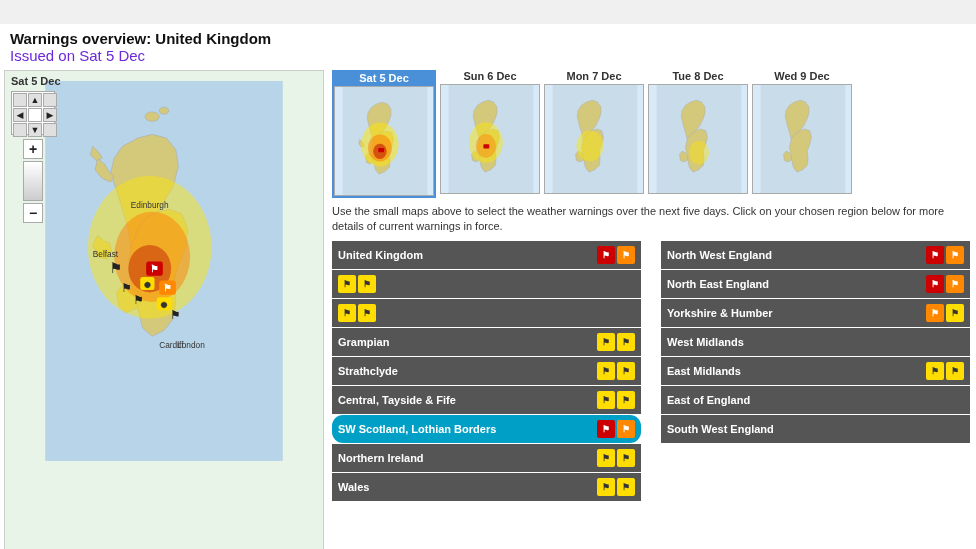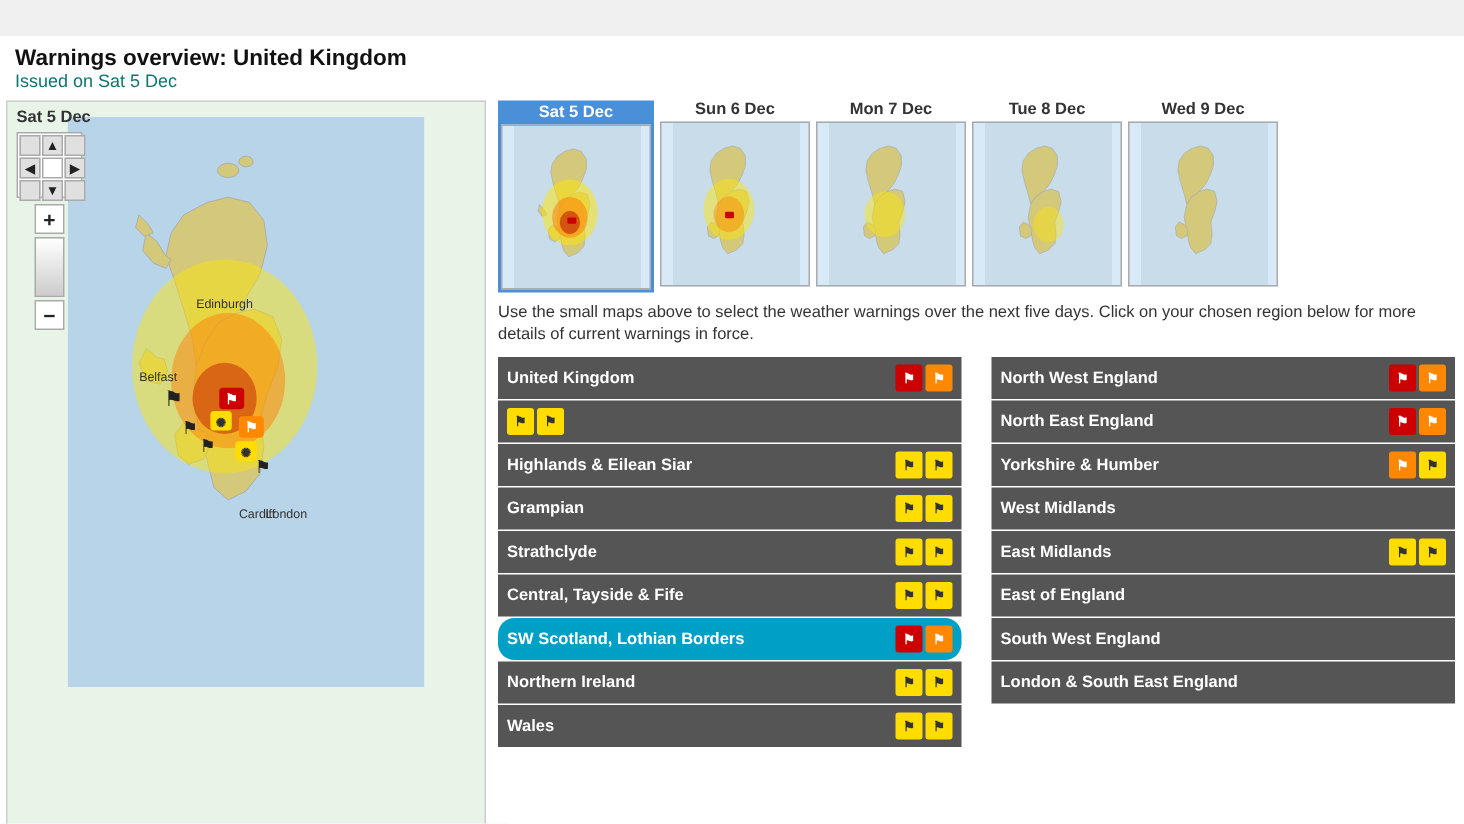--- a/index.html
+++ b/index.html
@@ -2,21 +2,21 @@
 <html><head>
   <meta charset="utf-8">
   <style>
     * { box-sizing: border-box; margin: 0; padding: 0; }
     body { font-family: Arial, sans-serif; font-size: 13px; background: #f0f0f0; color: #222; width: 976px; height: 549px; overflow: hidden; }
     
     .page-wrapper { display: flex; flex-direction: column; width: 976px; height: 549px; background: #fff; margin-top: 24px; }
     
     .header { padding: 6px 10px 2px 10px; background: #fff; }
     .header-title { font-size: 15px; font-weight: bold; color: #111; }
-    .header-subtitle { font-size: 12px; color: #0f766e; }
+    .header-subtitle { font-size: 15px; color: #6d28d9; }
     
     .main-content { display: flex; flex: 1; overflow: hidden; }
     
     
     .map-panel { width: 320px; min-width: 320px; background: #e8f4e8; position: relative; border: 1px solid #ccc; margin: 4px; }
     .map-date-label { position: absolute; top: 4px; left: 6px; font-size: 11px; font-weight: bold; color: #333; z-index: 10; }
     
     
     .map-controls { position: absolute; top: 20px; left: 6px; z-index: 20; display: flex; flex-direction: column; align-items: center; }
     .nav-control { width: 44px; height: 44px; background: #fff; border: 1px solid #aaa; display: grid; grid-template-columns: repeat(3,14px); grid-template-rows: repeat(3,14px); gap:1px; padding:1px; margin-bottom:4px; }
@@ -245,21 +245,20 @@
                 </div>
                 <div class="wi wi-yellow">
                   <svg width="16" height="14" viewBox="0 0 16 14">
                     <rect x="1" y="1" width="14" height="12" rx="2" fill="#ffdd00"></rect>
                     <text x="8" y="10" text-anchor="middle" font-size="9" fill="#333" font-family="Arial">⚑</text>
                   </svg>
                 </div>
               </div>
             </div>
             <div class="warning-row">
-              <span class="warning-name">Highlands &amp; Eilean Siar</span>
               <div class="warning-icons">
                 <div class="wi wi-yellow">
                   <svg width="16" height="14" viewBox="0 0 16 14">
                     <rect x="1" y="1" width="14" height="12" rx="2" fill="#ffdd00"></rect>
                     <text x="8" y="10" text-anchor="middle" font-size="9" fill="#333" font-family="Arial">⚑</text>
                   </svg>
                 </div>
                 <div class="wi wi-yellow">
                   <svg width="16" height="14" viewBox="0 0 16 14">
                     <rect x="1" y="1" width="14" height="12" rx="2" fill="#ffdd00"></rect>
@@ -444,24 +443,20 @@
                   </svg>
                 </div>
               </div>
             </div>
             <div class="warning-row">
               <span class="warning-name">East of England</span>
               <div class="warning-icons"></div>
             </div>
             <div class="warning-row">
               <span class="warning-name">South West England</span>
-              <div class="warning-icons"></div>
-            </div>
-            <div class="warning-row">
-              <span class="warning-name">London &amp; South East England</span>
               <div class="warning-icons"></div>
             </div>
           </div>
 
       </div>
     </div>
   </div>
 </div>
 
 </body></html>

